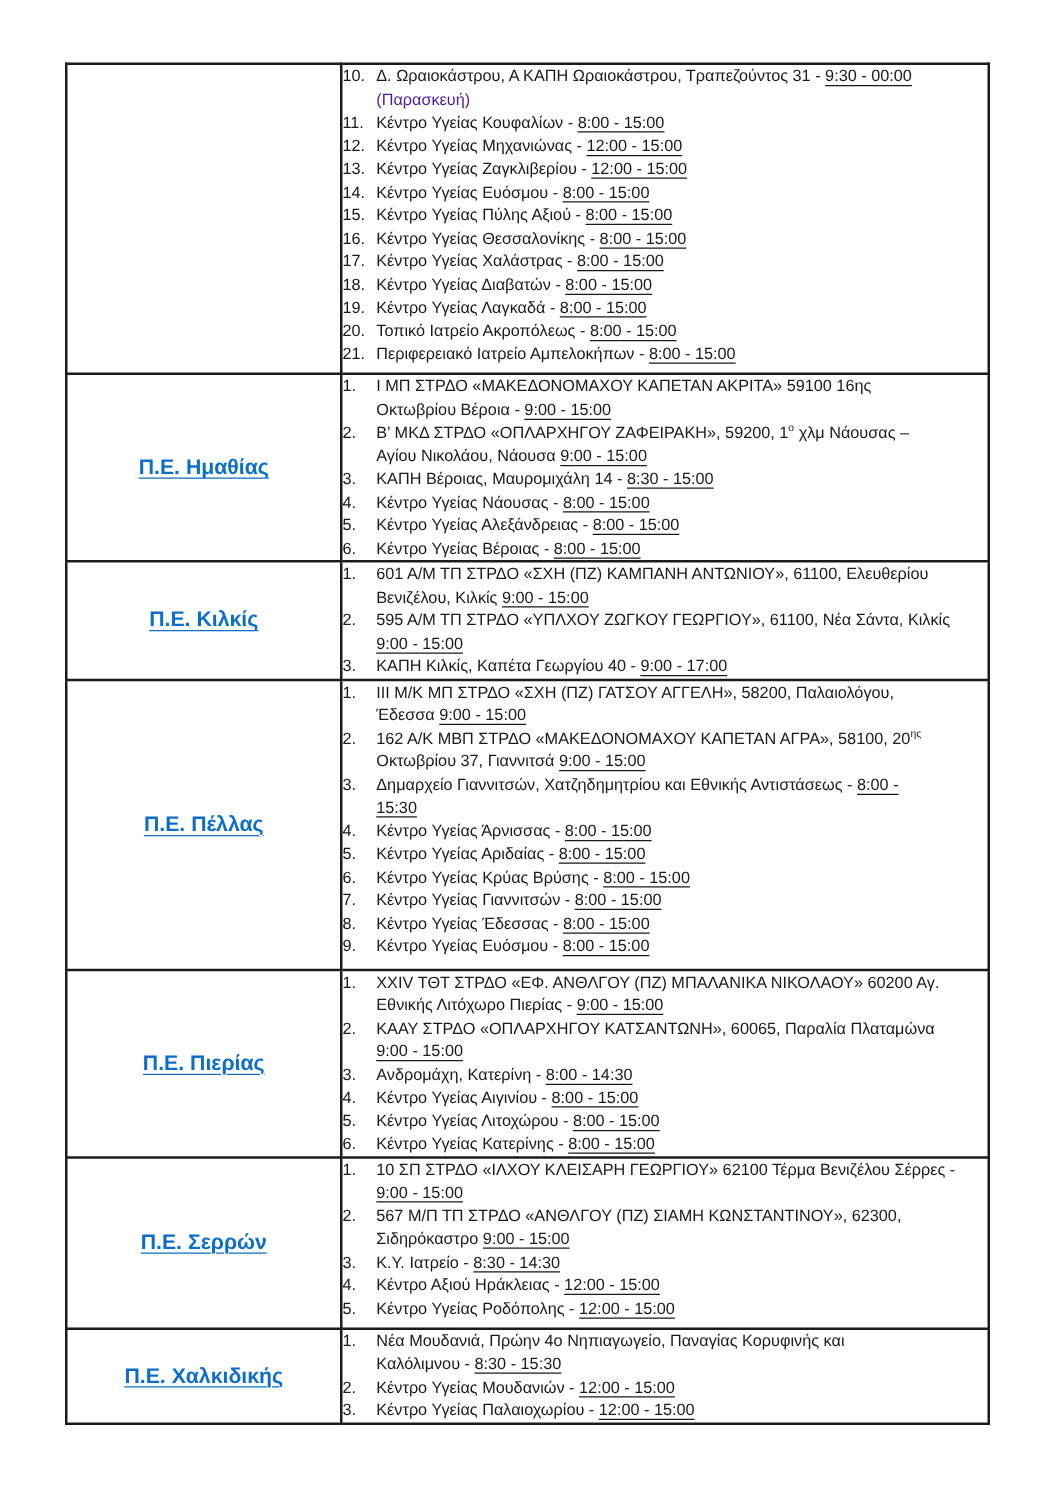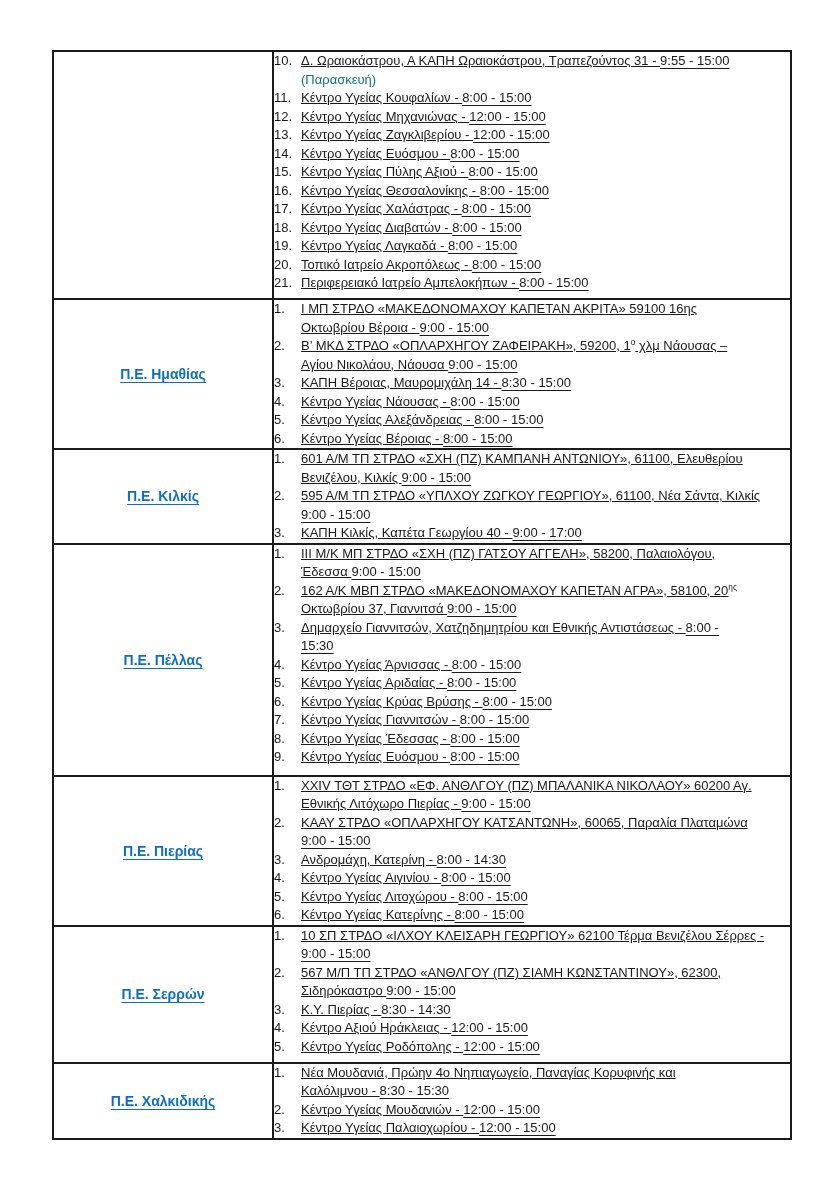--- a/index.html
+++ b/index.html
@@ -37,21 +37,21 @@
     vertical-align: middle;
     text-align: center;
     font-weight: 700;
     background: #ffffff;
   }
   .region-link {
     color: #0e6ec5;
     text-decoration: underline;
     text-decoration-thickness: 1.4px;
     text-underline-offset: 3px;
-    font-size: 14px;
+    font-size: 17px;
     cursor: pointer;
   }
   td.items-cell {
     vertical-align: top;
     padding: 2px 4px 1px 6px;
   }
   ol.loc-list {
     margin: 0;
     padding: 0;
     list-style: none;
@@ -60,28 +60,28 @@
   }
   ol.loc-list li {
     display: flex;
     align-items: flex-start;
   }
   .num {
     flex: 0 0 27px;
     white-space: nowrap;
   }
   .content { flex: 1 1 auto; min-width: 0; }
-  .seg-n { color: #1a1a1a; text-decoration: underline; }
+  .seg-n { color: #1a1a1a; }
   .seg-u {
     color: #1a1a1a;
     text-decoration: underline;
     text-decoration-thickness: 1.2px;
     text-underline-offset: 3px;
   }
-  .seg-r { color: #0f766e; }
+  .seg-r { color: #4c1d95; }
   .seg-p {
     vertical-align: super;
     font-size: 64%;
     line-height: 0;
   }
 </style>
 </head>
 <body>
 
 <div class="page">
@@ -92,21 +92,21 @@
     </colgroup>
     <tbody>
   <tr style="height: 248px;">
     <th class="region-cell">
       <span class="region-link"></span>
     </th>
     <td class="items-cell">
       <ol class="loc-list">
               <li>
                 <span class="num">10.</span>
-                <span class="content"><span class="seg-n">Δ. Ωραιοκάστρου, Α ΚΑΠΗ Ωραιοκάστρου, Τραπεζούντος 31 - </span><span class="seg-u">9:55 - 15:00</span><br><span class="seg-r">(Παρασκευή)</span></span>
+                <span class="content"><span class="seg-n">Δ. Ωραιοκάστρου, Α ΚΑΠΗ Ωραιοκάστρου, Τραπεζούντος 31 - </span><span class="seg-u">9:30 - 00:00</span><br><span class="seg-r">(Παρασκευή)</span></span>
               </li>
               <li>
                 <span class="num">11.</span>
                 <span class="content"><span class="seg-n">Κέντρο Υγείας Κουφαλίων - </span><span class="seg-u">8:00 - 15:00</span></span>
               </li>
               <li>
                 <span class="num">12.</span>
                 <span class="content"><span class="seg-n">Κέντρο Υγείας Μηχανιώνας - </span><span class="seg-u">12:00 - 15:00</span></span>
               </li>
               <li>
@@ -294,21 +294,21 @@
               <li>
                 <span class="num">1.</span>
                 <span class="content"><span class="seg-n">10 ΣΠ ΣΤΡΔΟ «ΙΛΧΟΥ ΚΛΕΙΣΑΡΗ ΓΕΩΡΓΙΟΥ» 62100 Τέρμα Βενιζέλου Σέρρες -</span><br><span class="seg-u">9:00 - 15:00</span></span>
               </li>
               <li>
                 <span class="num">2.</span>
                 <span class="content"><span class="seg-n">567 Μ/Π ΤΠ ΣΤΡΔΟ «ΑΝΘΛΓΟΥ (ΠΖ) ΣΙΑΜΗ ΚΩΝΣΤΑΝΤΙΝΟΥ», 62300,</span><br><span class="seg-n">Σιδηρόκαστρο </span><span class="seg-u">9:00 - 15:00</span></span>
               </li>
               <li>
                 <span class="num">3.</span>
-                <span class="content"><span class="seg-n">Κ.Υ. Πιερίας - </span><span class="seg-u">8:30 - 14:30</span></span>
+                <span class="content"><span class="seg-n">Κ.Υ. Ιατρείο - </span><span class="seg-u">8:30 - 14:30</span></span>
               </li>
               <li>
                 <span class="num">4.</span>
                 <span class="content"><span class="seg-n">Κέντρο Αξιού Ηράκλειας - </span><span class="seg-u">12:00 - 15:00</span></span>
               </li>
               <li>
                 <span class="num">5.</span>
                 <span class="content"><span class="seg-n">Κέντρο Υγείας Ροδόπολης - </span><span class="seg-u">12:00 - 15:00</span></span>
               </li>
             </ol>

